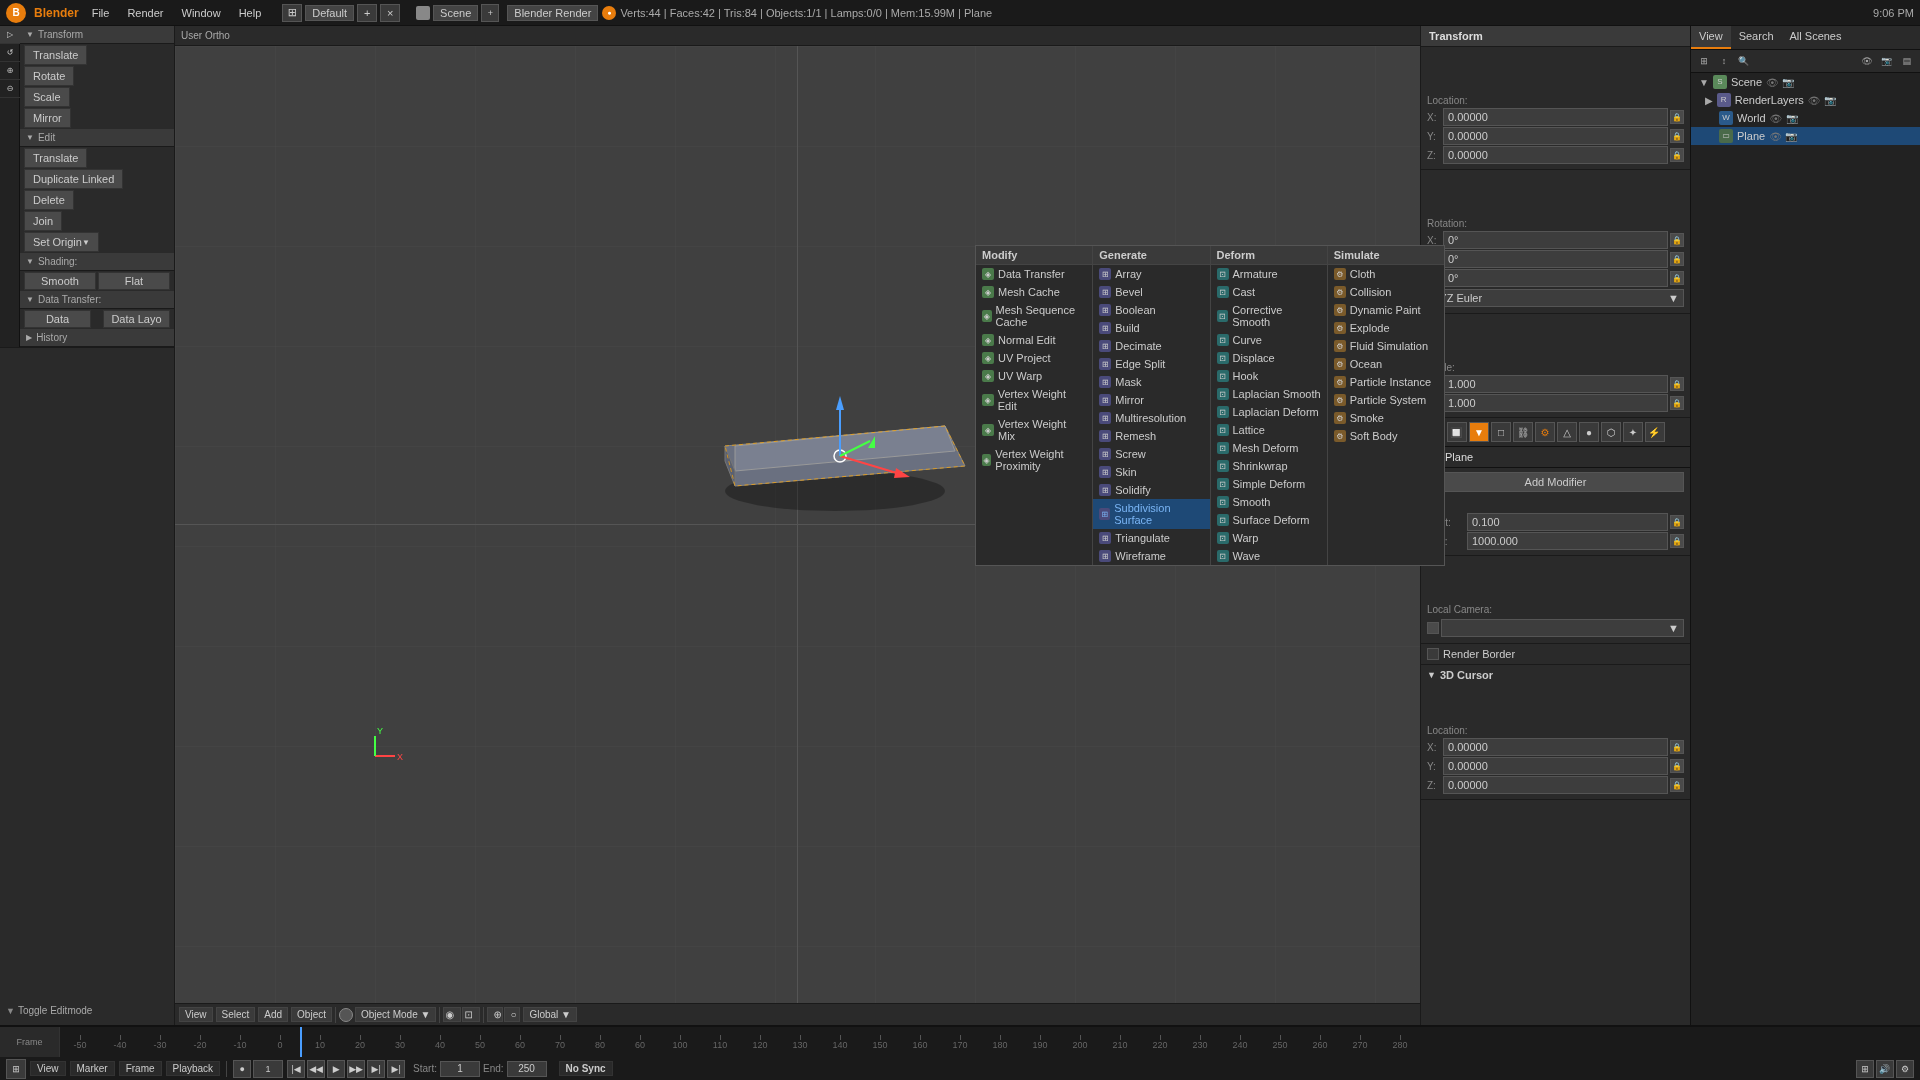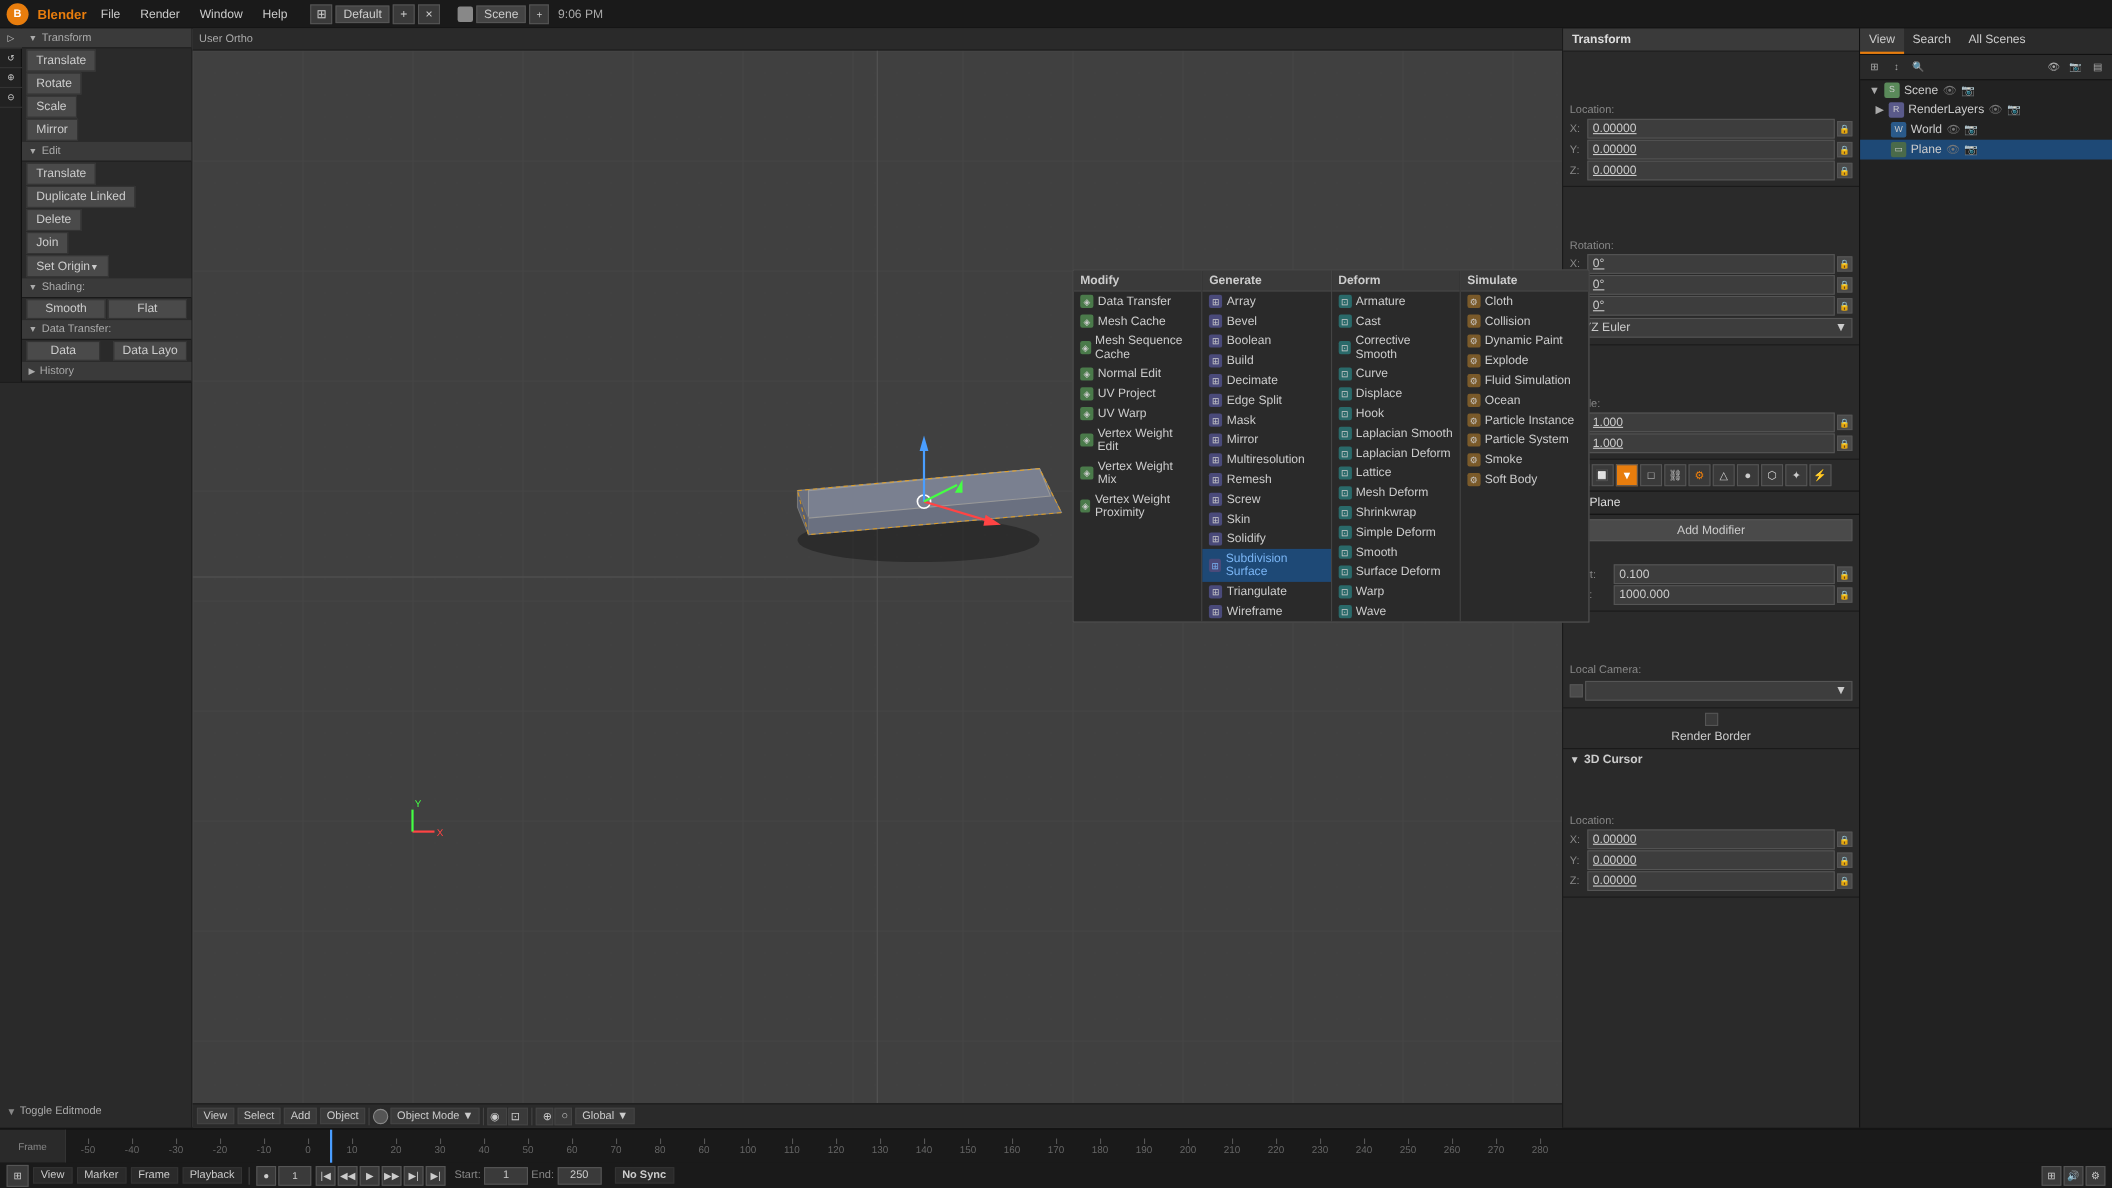--- a/index.html
+++ b/index.html
@@ -213,21 +213,20 @@
       font-size: 10px;
     }
     .props-input {
       flex: 1;
       background: #3d3d3d;
       border: 1px solid #555;
       color: #ccc;
       padding: 1px 4px;
       font-size: 11px;
       height: 18px;
-      text-decoration: underline;
     }
     .props-lock {
       width: 14px;
       height: 14px;
       background: #4a4a4a;
       border: 1px solid #555;
       display: flex;
       align-items: center;
       justify-content: center;
       font-size: 8px;
@@ -550,20 +549,26 @@
     <div style="width:20px;height:18px;background:#3a3a3a;border:1px solid #555;display:flex;align-items:center;justify-content:center;cursor:pointer;">⊞</div>
     <div class="engine-selector">Default</div>
     <div style="width:20px;height:18px;background:#3a3a3a;border:1px solid #555;display:flex;align-items:center;justify-content:center;cursor:pointer;">+</div>
     <div style="width:20px;height:18px;background:#3a3a3a;border:1px solid #555;display:flex;align-items:center;justify-content:center;cursor:pointer;">×</div>
   </div>
 
   <div style="display:flex;align-items:center;gap:3px;margin-left:8px;">
     <div style="width:14px;height:14px;background:#888;border-radius:2px;"></div>
     <div class="engine-selector">Scene</div>
     <div style="width:18px;height:18px;background:#3a3a3a;border:1px solid #555;display:flex;align-items:center;justify-content:center;font-size:9px;cursor:pointer;">+</div>
+  </div>
+  <div class="top-bar-center">
+
+    <div class="engine-selector">Blender Render</div>
+    <div style="width:14px;height:14px;background:#e87d0d;border-radius:50%;display:flex;align-items:center;justify-content:center;font-size:7px;color:#fff;">●</div>
+    <span>Verts:44 | Faces:42 | Tris:84 | Objects:1/1 | Lamps:0/0 | Mem:15.99M | Plane</span>
   </div>
   <div class="top-right">
     <span>9:06 PM</span>
   </div>
 </div>
 
 <div id="main">
 
   <div id="left-sidebar">
 
@@ -811,21 +816,21 @@
       <div style="display:flex;align-items:center;gap:2px;margin-top:2px;">
         <div style="width:12px;height:12px;background:#4a4a4a;border:1px solid #555;"></div>
         <div class="props-dropdown" style="flex:1;">
           <span></span>
           <span>▼</span>
         </div>
       </div>
     </div>
 
     <div class="props-section">
-      <div style="display:flex;align-items:center;gap:4px;flex-direction:column;">
+      <div style="display:flex;align-items:center;gap:4px;">
         <div style="width:12px;height:12px;background:#3a3a3a;border:1px solid #555;"></div>
         <span>Render Border</span>
       </div>
     </div>
 
     <div class="props-section">
       <div style="display:flex;align-items:center;gap:4px;margin-bottom:4px;">
         <span style="font-size:9px;">▼</span>
         <span style="font-weight:bold;">3D Cursor</span>
       </div>

